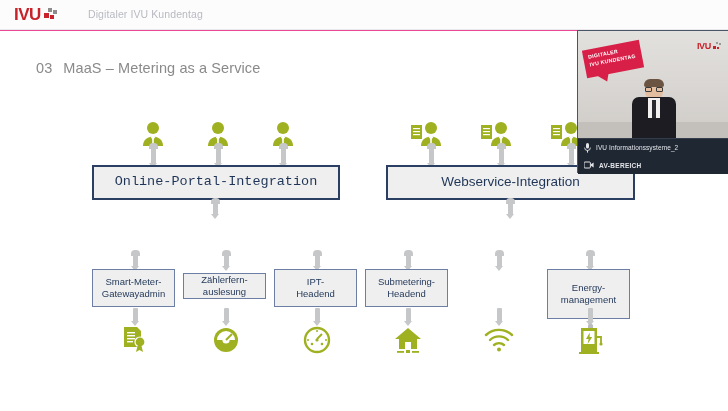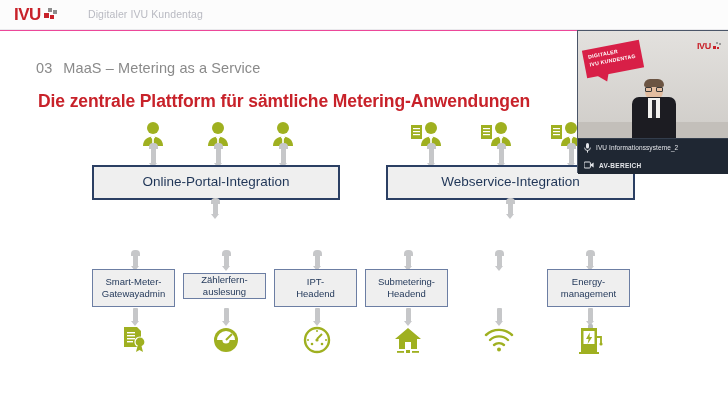--- a/index.html
+++ b/index.html
@@ -145,21 +145,20 @@
     </div>
     <div class="breadcrumb">Digitaler IVU Kundentag</div>
   </div>
 
   <div class="slide">
 
     <div class="kicker">
       <span class="num">03</span><span>MaaS – Metering as a Service</span>
     </div>
 
-    <div class="headline">Die zentrale Plattform für sämtliche Metering-Anwendungen</div>
 
     <div class="person" style="left:142px;top:91px;">
       <svg width="22" height="24" viewBox="0 0 22 24">
           <circle cx="11" cy="6" r="6" fill="#9fb020"></circle>
           <path d="M1 24c0-6 4.5-9.5 10-9.5S21 18 21 24z" fill="#9fb020"></path>
           <path d="M8.4 14.8 11 18l2.6-3.2-2.6-1z" fill="#fff"></path>
           <rect x="10.2" y="17" width="1.6" height="5" fill="#fff"></rect>
         </svg>
     </div>
     <div class="person" style="left:207px;top:91px;">
@@ -216,21 +215,21 @@
         </svg>
     </div>
 
     <div class="stem nub" style="left:151px;top:115px;height:18px;"></div>
     <div class="stem nub" style="left:216px;top:115px;height:18px;"></div>
     <div class="stem nub" style="left:281px;top:115px;height:18px;"></div>
     <div class="stem nub" style="left:429px;top:115px;height:18px;"></div>
     <div class="stem nub" style="left:499px;top:115px;height:18px;"></div>
     <div class="stem nub" style="left:569px;top:115px;height:18px;"></div>
 
-    <div class="box navy" style="left:92px;top:134px;width:248px;height:35px;">
+    <div class="box navy" style="left:92px;top:134px;width:248px;height:35px;font-family:Liberation Mono, monospace;">
       <span>Online-Portal-Integration</span>
     </div>
     <div class="box navy" style="left:386px;top:134px;width:249px;height:35px;">
       <span>Webservice-Integration</span>
     </div>
 
     <div class="stem nub" style="left:213px;top:170px;height:14px;"></div>
     <div class="stem nub" style="left:508px;top:170px;height:14px;"></div>
 
 
@@ -258,21 +257,21 @@
         <span>IPT-</span><br>
         <span>Headend</span>
       </span>
     </div>
     <div class="box small" style="left:365px;top:238px;width:83px;height:38px;">
       <span>
         <span>Submetering-</span><br>
         <span>Headend</span>
       </span>
     </div>
-    <div class="box small" style="left:547px;top:238px;width:83px;height:38px;">
+    <div class="box small" style="left:547px;top:238px;width:83px;height:50px;">
       <span>
         <span>Energy-</span><br>
         <span>management</span>
       </span>
     </div>
 
     <div class="stem" style="left:133px;top:277px;height:14px;"></div>
     <div class="stem" style="left:224px;top:277px;height:14px;"></div>
     <div class="stem" style="left:315px;top:277px;height:14px;"></div>
     <div class="stem" style="left:406px;top:277px;height:14px;"></div>

